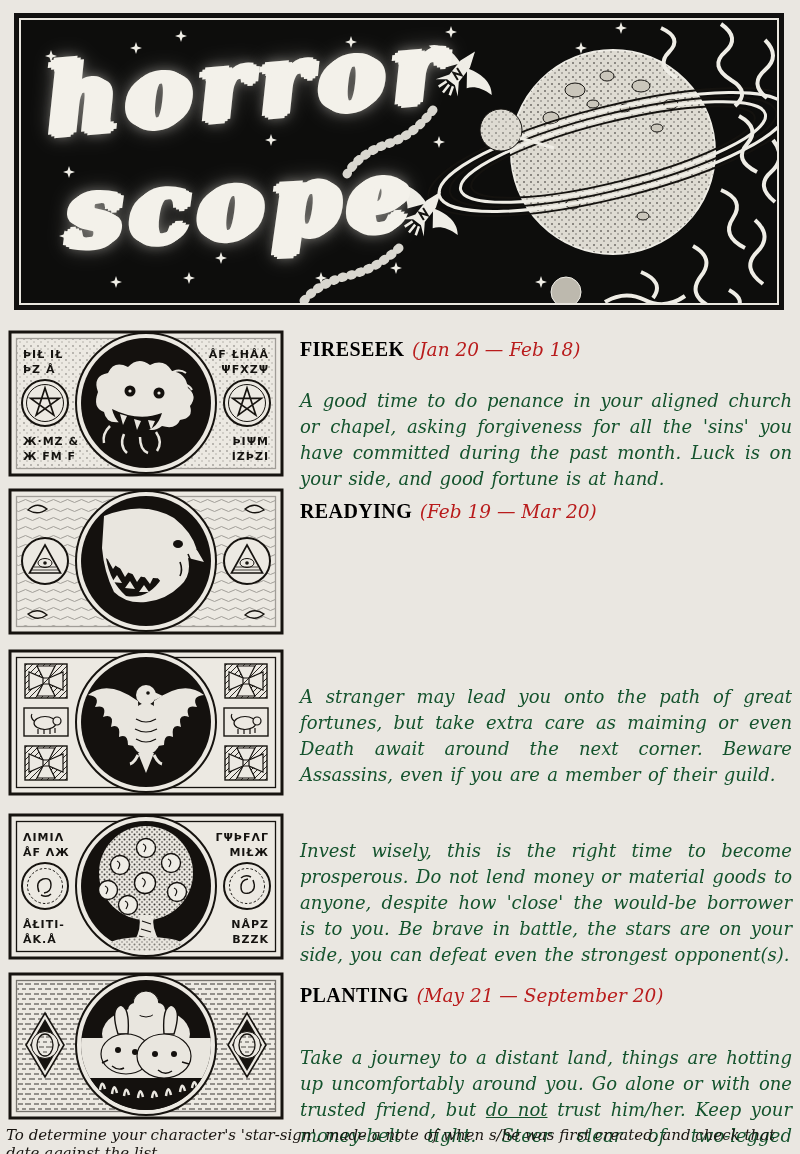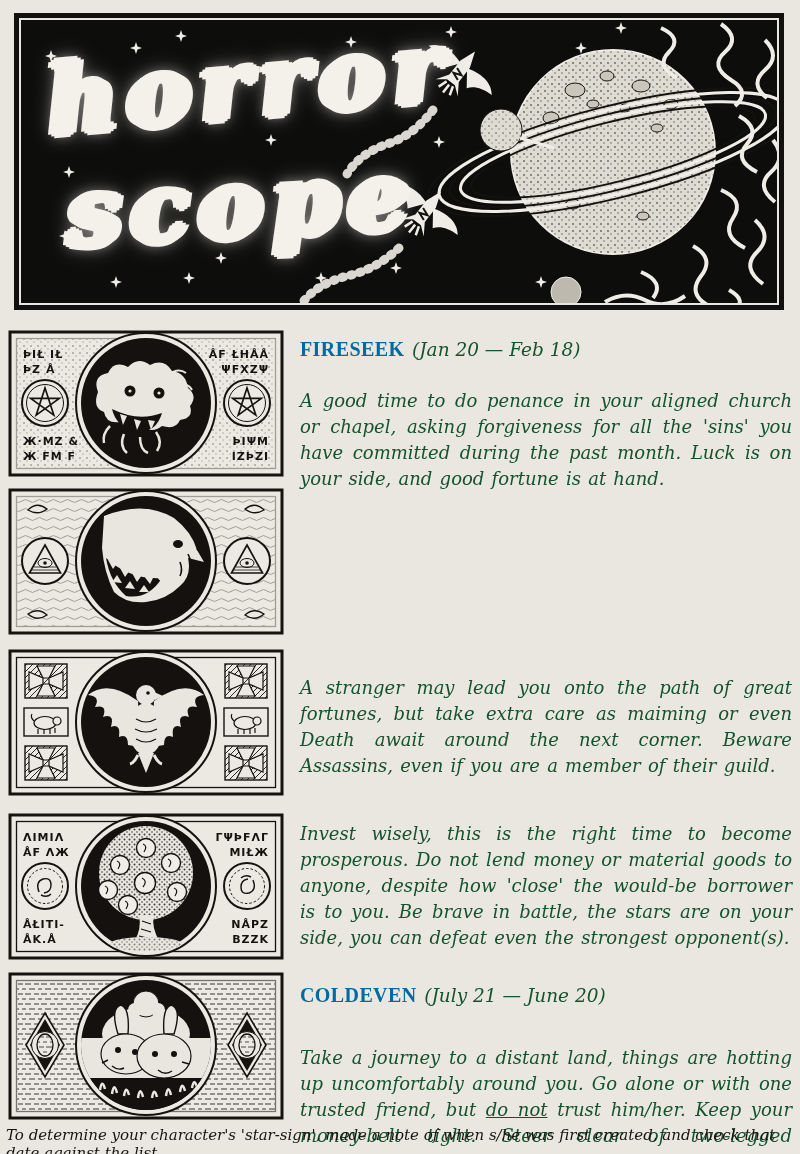--- a/index.html
+++ b/index.html
@@ -29,24 +29,24 @@
   }
   .cloud-1{left:26px;top:8px;font-size:95px;transform:rotate(-5deg);}
   .cloud-2{left:46px;top:128px;font-size:95px;transform:rotate(-3deg);}
   
   .sign-row{position:absolute;left:0;width:800px;}
   .emblem{position:absolute;left:8px;top:0;}
   .sign-text{position:absolute;left:300px;top:0;width:492px;}
   .sign-heading{margin:0;font-weight:normal;}
   .sign-name{
     font-family:"Liberation Serif", serif;font-weight:bold;
-    font-size:20px;letter-spacing:.4px;color:#0369a1;
+    font-size:20px;letter-spacing:.4px;color:#000000;
   }
   .sign-dates{
-    font-family:"DejaVu Serif", serif;font-style:italic;font-size:18.5px;color:#14532d;
+    font-family:"DejaVu Serif", serif;font-style:italic;font-size:18.5px;color:#b91c1c;
   }
   .sign-body{
     margin:0;font-style:italic;font-size:18px;line-height:1.44;
     text-align:justify;word-spacing:1.5px;color:#14532d;
   }
   .u{text-decoration:underline;}
   
   .footer-note{
     position:absolute;left:6px;top:1126px;width:788px;
     font-style:italic;font-size:15px;color:#181410;
@@ -251,20 +251,24 @@
       <path d="M-13,9 h26 M-11,6 h22" stroke="#16130f" stroke-width=".8"></path>
     </g>
     <g stroke="#16130f" fill="#ece9e2" stroke-width="1.3">
       <path d="M20,22 q9,-9 19,-1 q-9,7 -19,1 z"></path>
         <path d="M256,22 q-9,-9 -19,-1 q9,7 19,1 z"></path>
       <path d="M20,126 q9,8 19,1 q-9,-8 -19,-1 z"></path>
         <path d="M256,126 q-9,8 -19,1 q9,-8 19,-1 z"></path>
     </g>
   </svg>
   <div class="sign-text">
+    <h2 class="sign-heading" style="margin-top:8px">
+      <span class="sign-name">READYING</span>
+      <span class="sign-dates">(Feb 19 — Mar 20)</span>
+    </h2>
   </div>
 </div>
 
 <div class="sign-row" style="top:649px">
   <svg class="emblem" width="276" height="147" viewBox="0 0 276 147">
     <defs>
       <pattern id="hatch3" width="6" height="6" patternUnits="userSpaceOnUse">
           <path d="M0,6 L6,0" stroke="#16130f" stroke-width=".9"></path>
         </pattern>
       <g id="cross3">
@@ -299,21 +303,21 @@
       <ellipse cx="138" cy="80" rx="17" ry="26" fill="#e9e6df"></ellipse>
       <circle cx="138" cy="46" r="10" fill="#e9e6df"></circle>
       <path d="M146,43 l9,4 -8,4 z" fill="#e9e6df"></path>
       <circle cx="140" cy="44" r="1.8" fill="#14110e"></circle>
       <path d="M130,104 L138,124 L146,104 Z" fill="#e9e6df"></path>
       <path d="M130,106 q-4,8 -8,9 m24,-9 q4,8 8,9" stroke="#e9e6df" stroke-width="3" fill="none"></path>
       <path d="M128,70 q10,6 20,0 M127,80 q11,6 22,0 M128,90 q10,6 20,0" stroke="#14110e" stroke-width="1.2" fill="none"></path>
     </g>
   </svg>
   <div class="sign-text">
-    <p class="sign-body" style="margin-top:26px">A stranger may lead you onto the path of great fortunes, but take extra care as maiming or even Death await around the next corner. Beware Assassins, even if you are a member of their guild.</p>
+    <p class="sign-body" style="margin-top:35px">A stranger may lead you onto the path of great fortunes, but take extra care as maiming or even Death await around the next corner. Beware Assassins, even if you are a member of their guild.</p>
   </div>
 </div>
 
 <div class="sign-row" style="top:813px">
   <svg class="emblem" width="276" height="147" viewBox="0 0 276 147">
     <defs>
         <pattern id="leaf4" width="5" height="5" patternUnits="userSpaceOnUse">
           <circle cx="1.5" cy="1.5" r="1" fill="#16130f"></circle>
           <circle cx="4" cy="4" r="0.8" fill="#16130f"></circle>
         </pattern>
@@ -355,21 +359,21 @@
     <text class="rune" x="15" y="28">ΛIMIΛ</text>
     <text class="rune" x="15" y="43">ÅF ΛЖ</text>
     <text class="rune" x="261" y="28" text-anchor="end">ΓΨÞFΛΓ</text>
     <text class="rune" x="261" y="43" text-anchor="end">MIŁЖ</text>
     <text class="rune" x="15" y="115">ÅŁITI-</text>
     <text class="rune" x="15" y="130">ÅK.Å</text>
     <text class="rune" x="261" y="115" text-anchor="end">NÅPZ</text>
     <text class="rune" x="261" y="130" text-anchor="end">BZZK</text>
   </svg>
   <div class="sign-text">
-    <p class="sign-body" style="margin-top:8px">Invest wisely, this is the right time to become prosperous. Do not lend money or material goods to anyone, despite how 'close' the would-be borrower is to you. Be brave in battle, the stars are on your side, you can defeat even the strongest opponent(s).</p>
+    <p class="sign-body" style="margin-top:25px">Invest wisely, this is the right time to become prosperous. Do not lend money or material goods to anyone, despite how 'close' the would-be borrower is to you. Be brave in battle, the stars are on your side, you can defeat even the strongest opponent(s).</p>
   </div>
 </div>
 
 <div class="sign-row" style="top:972px">
   <svg class="emblem" width="276" height="148" viewBox="0 0 276 148">
     <defs>
       <pattern id="brick5" width="16" height="10" patternUnits="userSpaceOnUse">
         <path d="M1,2 h6 M10,2 h5 M5,7 h6 M0,7 h2 M14,7 h2" stroke="#16130f" stroke-width="1.6" fill="none"></path>
       </pattern>
       <clipPath id="clip5">
@@ -412,20 +416,20 @@
     <g transform="translate(239,73)">
       <polygon points="0,-32 19,0 0,32 -19,0" fill="#ece9e2" stroke="#16130f" stroke-width="1.6"></polygon>
       <polygon points="0,-26 15,0 0,26 -15,0" fill="#16130f"></polygon>
       <circle r="13.5" fill="#ece9e2" stroke="#16130f"></circle>
       <ellipse cy="0" rx="8" ry="11" fill="#ece9e2" stroke="#16130f" stroke-width="1.3"></ellipse>
       <ellipse cy="0" rx="8" ry="11" fill="url(#brick5)" opacity=".5"></ellipse>
     </g>
   </svg>
   <div class="sign-text">
     <h2 class="sign-heading" style="margin-top:8px">
-      <span class="sign-name">COLDEVEN</span>
-      <span class="sign-dates">(July 21 — June 20)</span>
+      <span class="sign-name">PLANTING</span>
+      <span class="sign-dates">(May 21 — September 20)</span>
     </h2>
     <p class="sign-body" style="margin-top:37px"><span>Take a journey to a distant land, things are hotting up uncomfortably around you. Go alone or with one trusted friend, but </span><span class="u">do not</span><span> trust him/her. Keep your money-belt tight. Steer clear of two-legged adversaries.</span></p>
   </div>
 </div>
 
 <div class="footer-note">To determine your character's 'star-sign', made a note of when s/he was first created, and check that date against the list...</div>
 
 </body></html>

